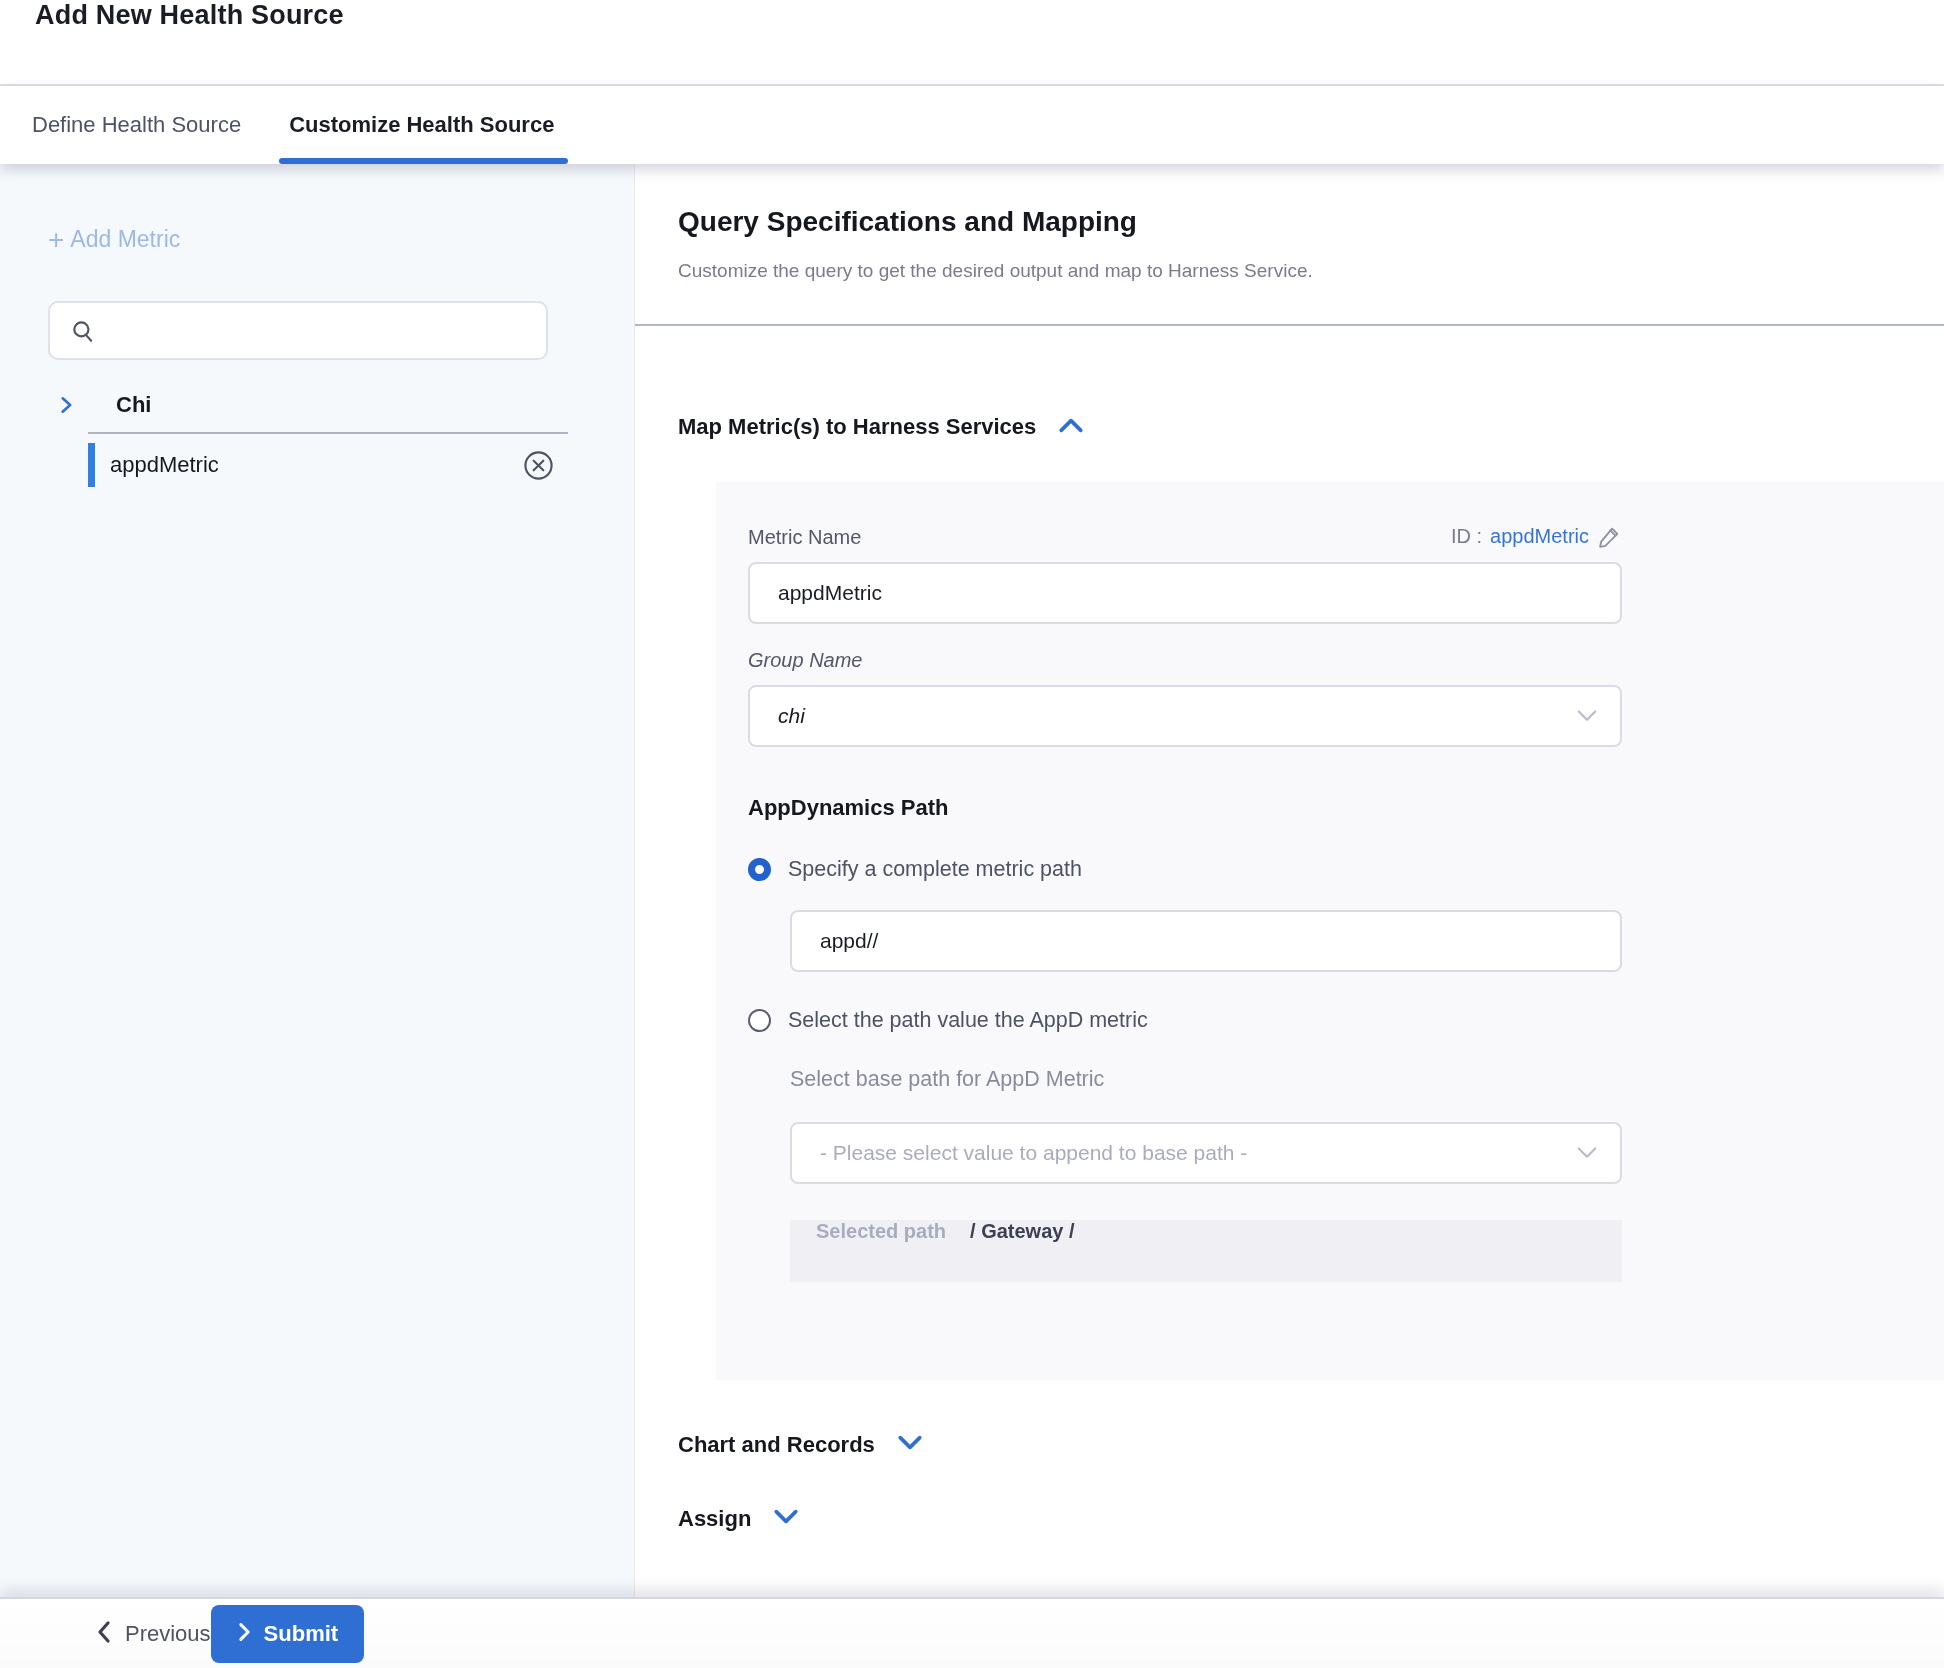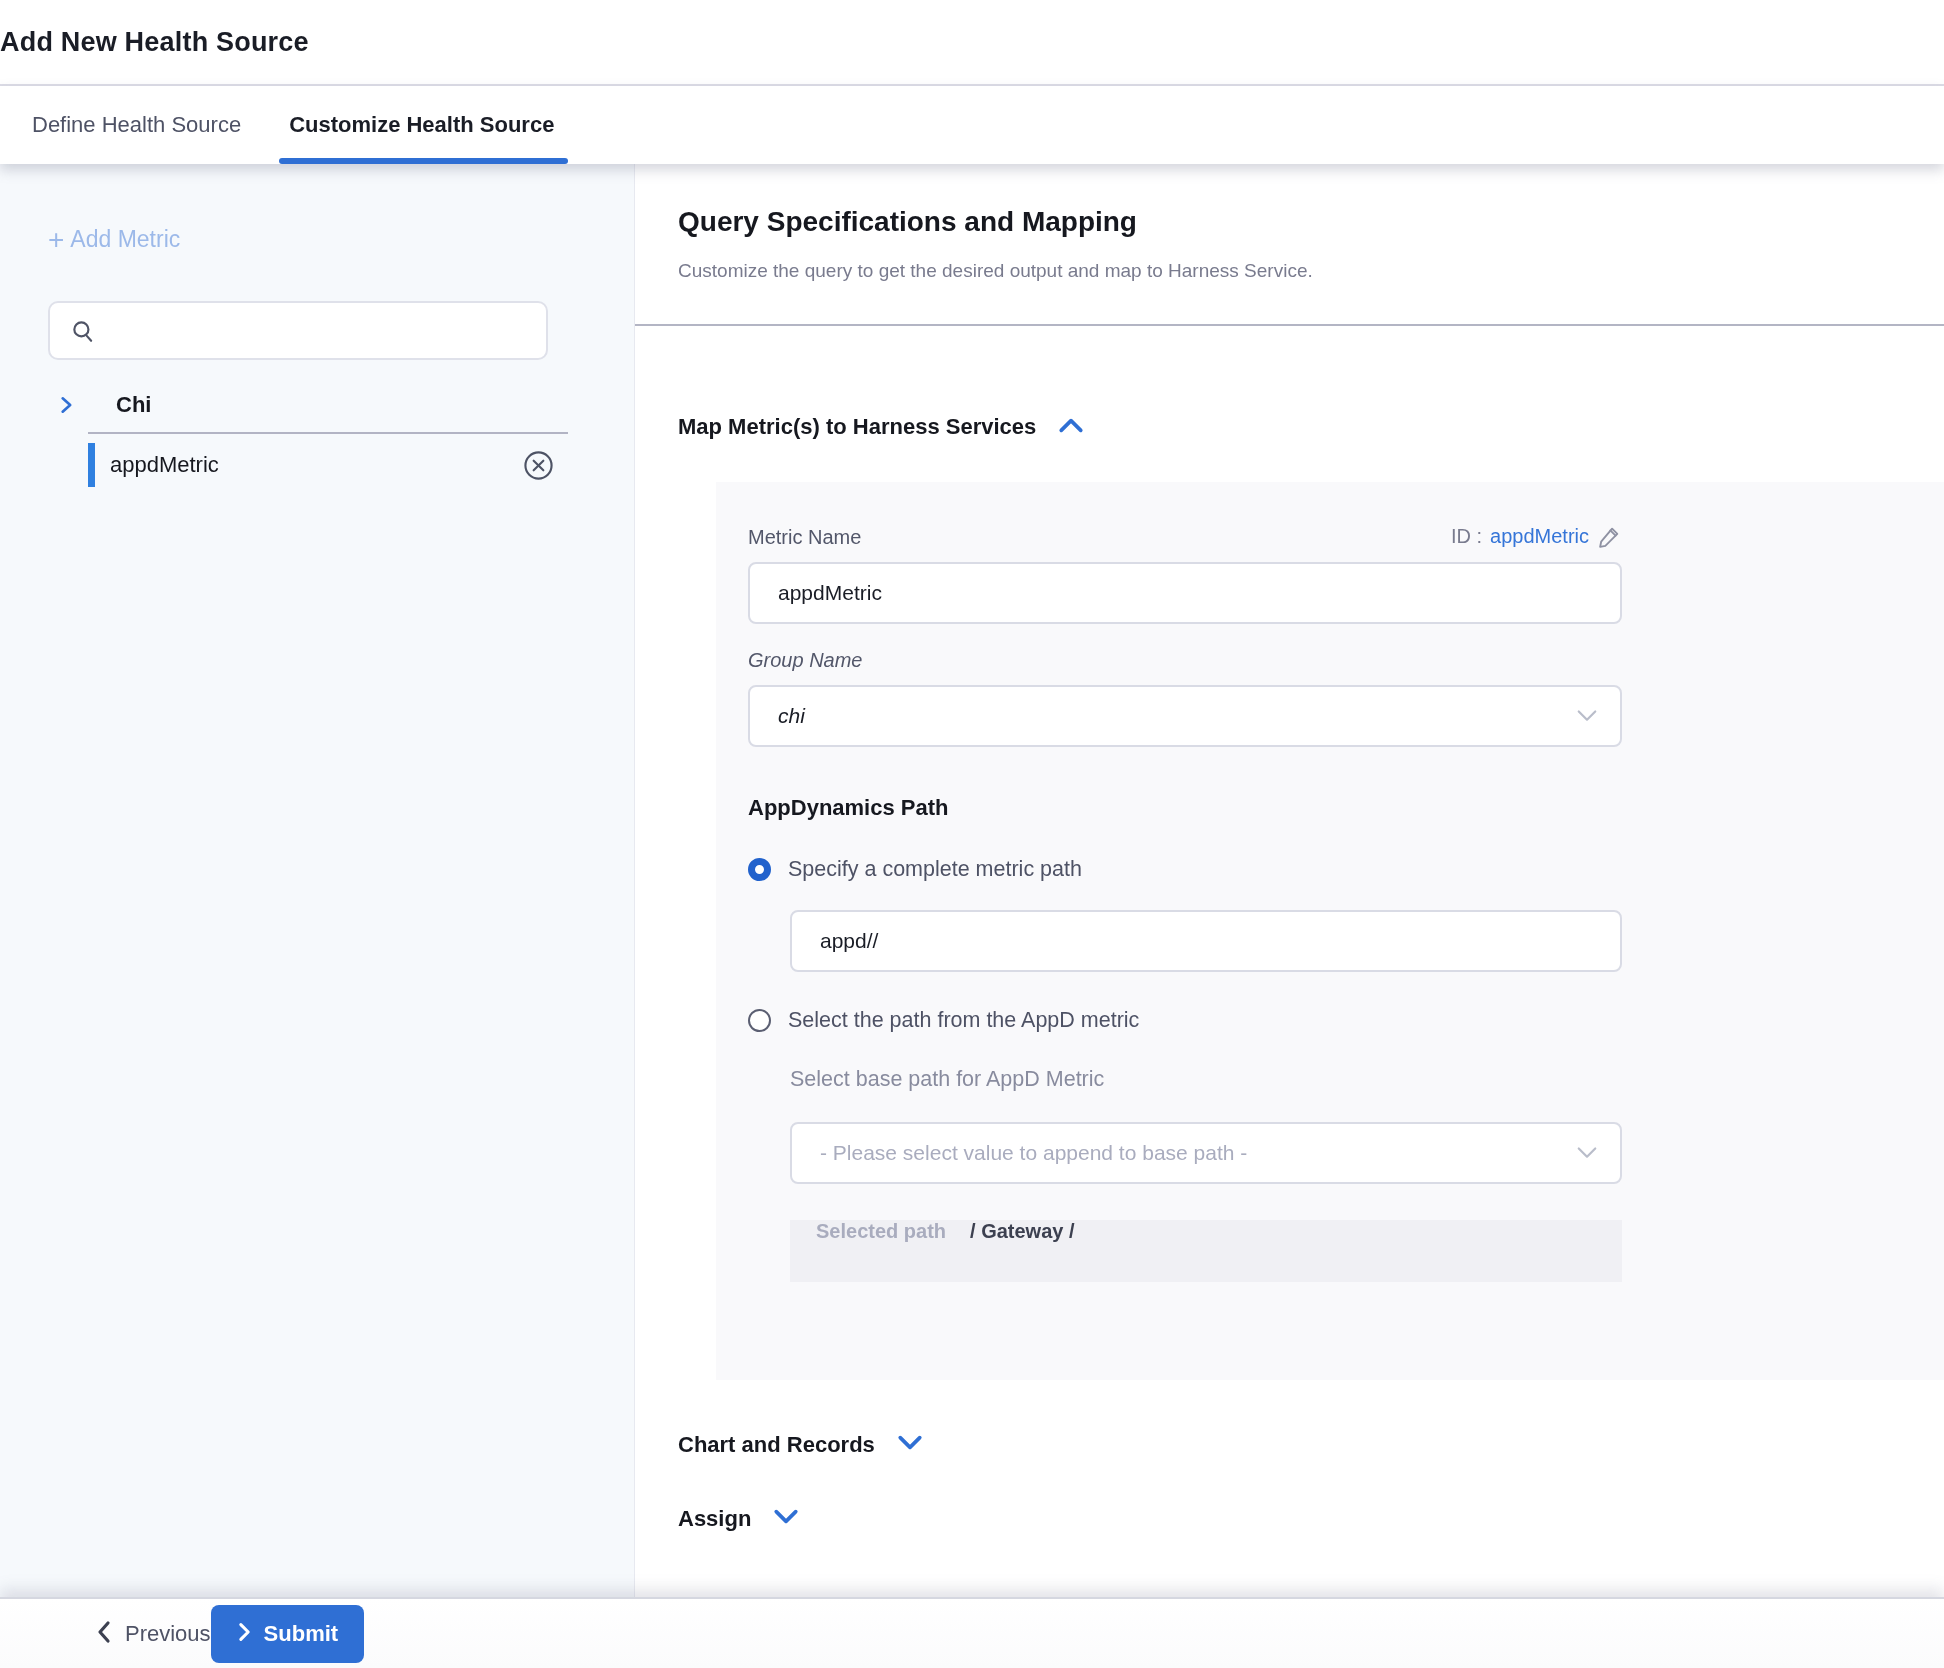--- a/index.html
+++ b/index.html
@@ -9,21 +9,22 @@
     width:1944px; height:1668px;
     background:#fff;
     font-family:"Liberation Sans", sans-serif;
     color:#1a1d26;
     overflow:hidden;
     display:flex; flex-direction:column;
   }
   
   .header {
     height:86px; flex:0 0 86px;
-    display:flex; align-items:center;
+    display:flex; 
+    padding-left:35px;
     border-bottom:2px solid #dcdce6;
     background:#fff;
   }
   .header .title { font-size:27px; font-weight:700; color:#1a1d26; letter-spacing:.2px; }
 
   
   .tabbar {
     height:78px; flex:0 0 78px;
     display:flex; align-items:center;
     padding-left:32px; gap:48px;
@@ -268,21 +269,21 @@
 
         <div class="radio-row">
           <span class="radio checked"></span>
           <span class="radio-label">Specify a complete metric path</span>
         </div>
 
         <input class="text-input sub-input indent" value="appd//" style="">
 
         <div class="radio-row">
           <span class="radio unchecked"></span>
-          <span class="radio-label">Select the path from the AppD metric</span>
+          <span class="radio-label">Select the path value the AppD metric</span>
         </div>
 
         <div class="muted-label indent">Select base path for AppD Metric</div>
 
         <div class="select-wrap placeholder-select indent">
           <div class="select-box">
             <span>- Please select value to append to base path -</span>
             <span class="caret">
               <svg width="22" height="14" viewBox="0 0 24 14" fill="none" stroke="#b9bdca" stroke-width="2.4" stroke-linecap="round" stroke-linejoin="round">
                 <polyline points="3,2 12,11 21,2"></polyline>

